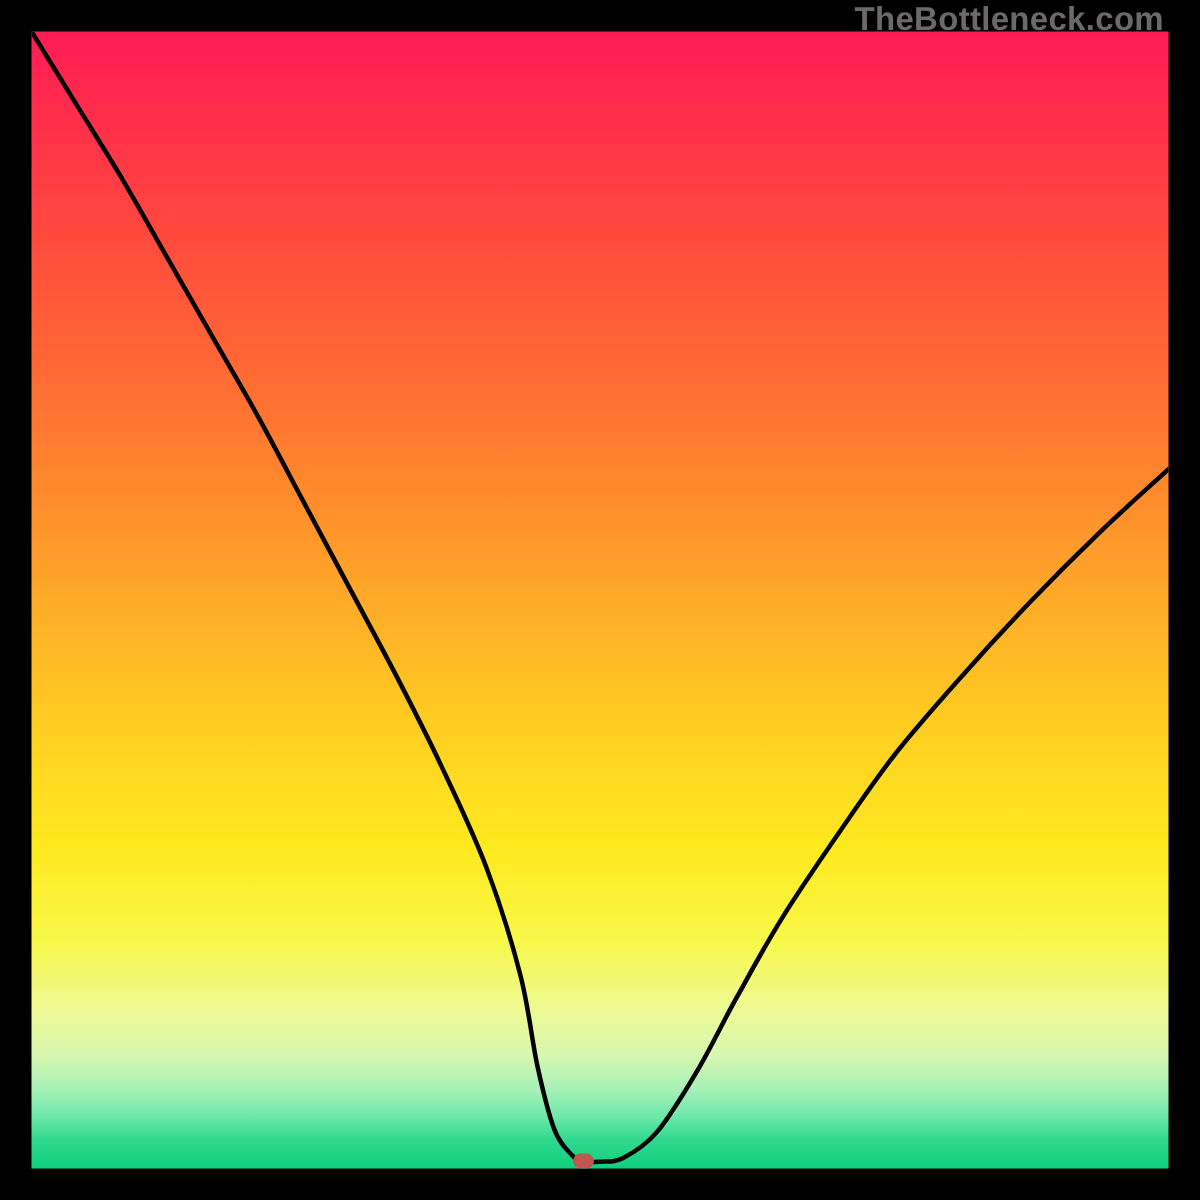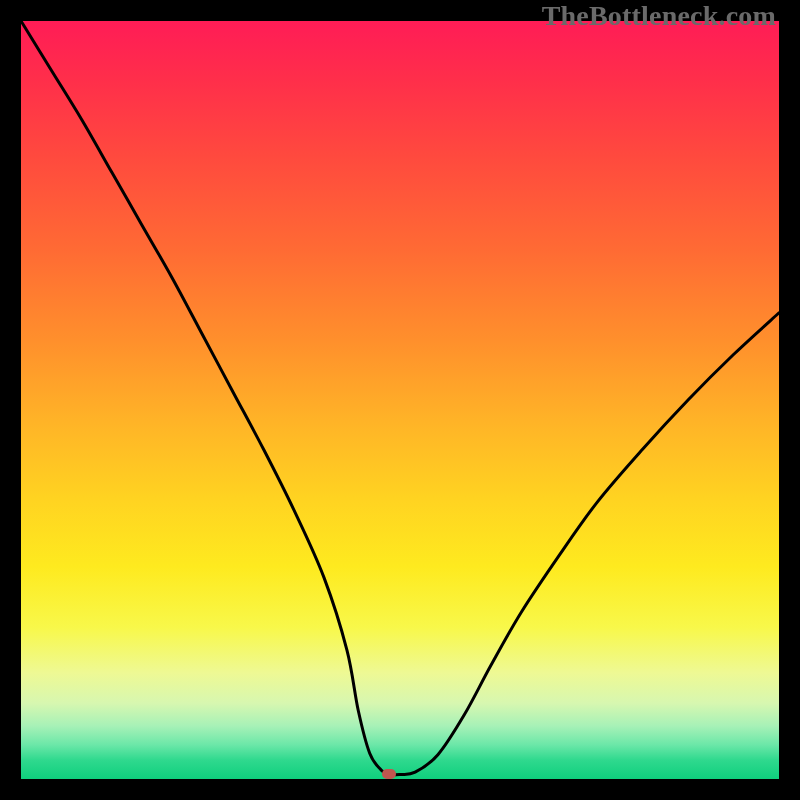--- a/index.html
+++ b/index.html
@@ -41,22 +41,22 @@
       #a7f1b7 93%,
       #6be7a8 95.5%,
       #2fd98e 97.5%,
       #0fcf7d 100%
     );
   }
   .watermark {
     position: absolute;
     top: 0px;
     right: 24px;
-    font-family: Liberation Serif, serif;
-    font-size: 28px;
+    font-family: Liberation Sans, sans-serif;
+    font-size: 22px;
     font-weight: 600;
     color: #6a6a6a;
     letter-spacing: 0.2px;
     user-select: none;
   }
   svg.curve {
     position: absolute;
     left: 21px;
     top: 21px;
     width: 758px;

